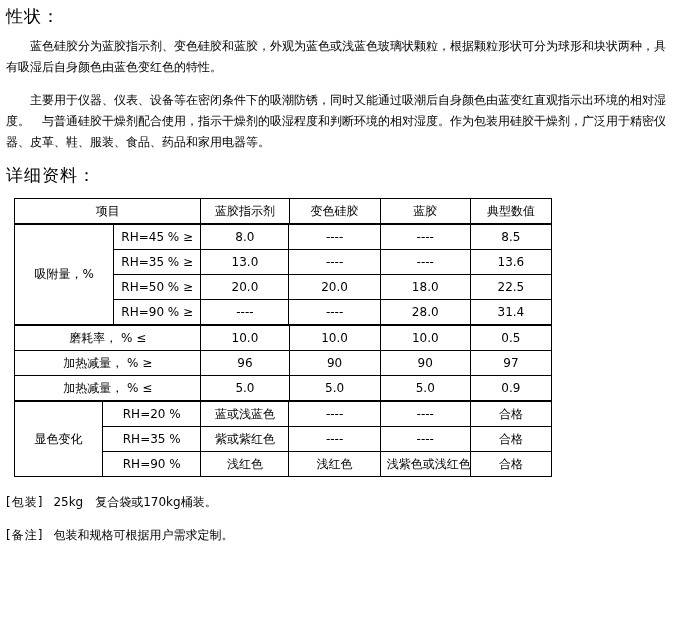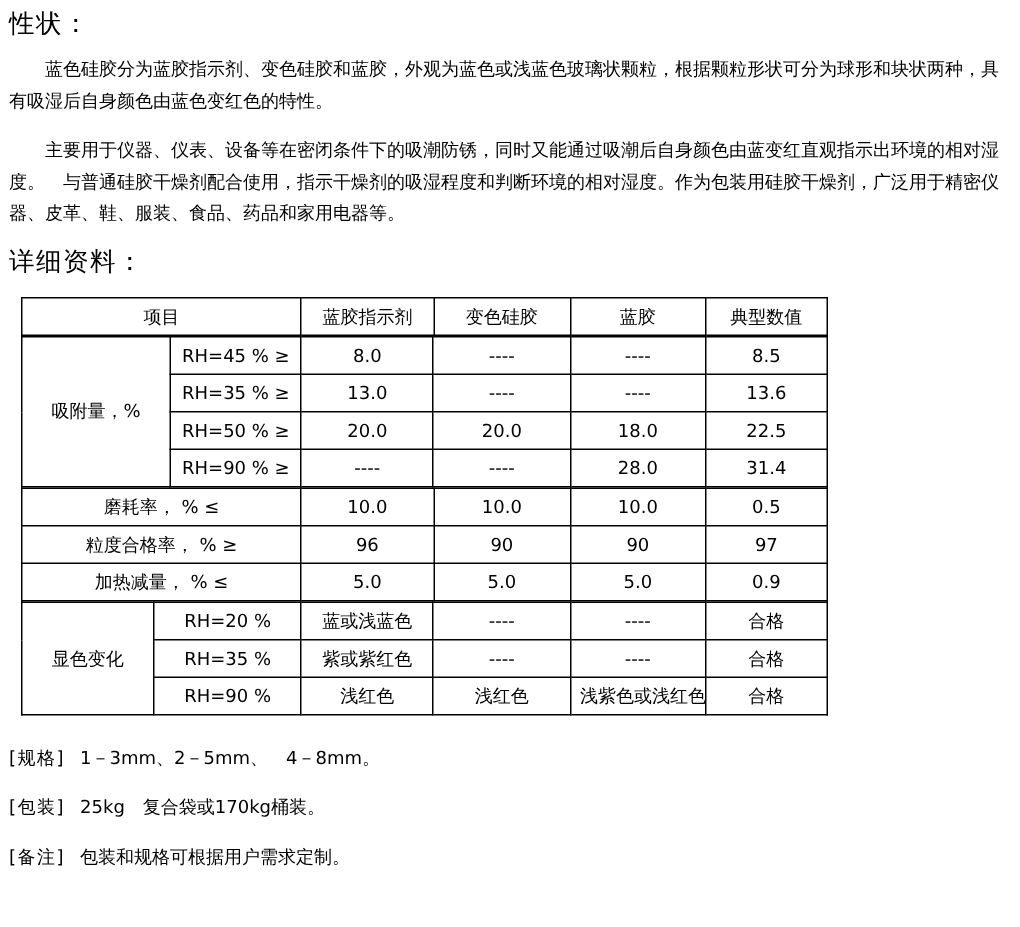--- a/index.html
+++ b/index.html
@@ -139,21 +139,21 @@
         </colgroup>
       <tbody>
           <tr>
         <td>磨耗率， % ≤</td>
         <td>10.0</td>
         <td>10.0</td>
         <td>10.0</td>
         <td>0.5</td>
       </tr>
       <tr>
-        <td>粒度合格率， % ≥</td>
+        <td>加热减量， % ≥</td>
         <td>96</td>
         <td>90</td>
         <td>90</td>
         <td>97</td>
       </tr>
       <tr>
         <td>加热减量， % ≤</td>
         <td>5.0</td>
         <td>5.0</td>
         <td>5.0</td>
@@ -192,23 +192,20 @@
         <td>浅红色</td>
         <td>浅红色</td>
         <td>浅紫色或浅红色</td>
         <td>合格</td>
       </tr>
     </tbody>
       </table>
 
   </div>
 
-  <p class="footer-line first">
-    <span class="footer-label">[规格]</span><span>1－3mm、2－5mm、　4－8mm。</span>
-  </p>
   <p class="footer-line">
     <span class="footer-label">[包装]</span><span>25kg　复合袋或170kg桶装。</span>
   </p>
   <p class="footer-line">
     <span class="footer-label">[备注]</span><span>包装和规格可根据用户需求定制。</span>
   </p>
 
 </div>
 
 </body></html>

